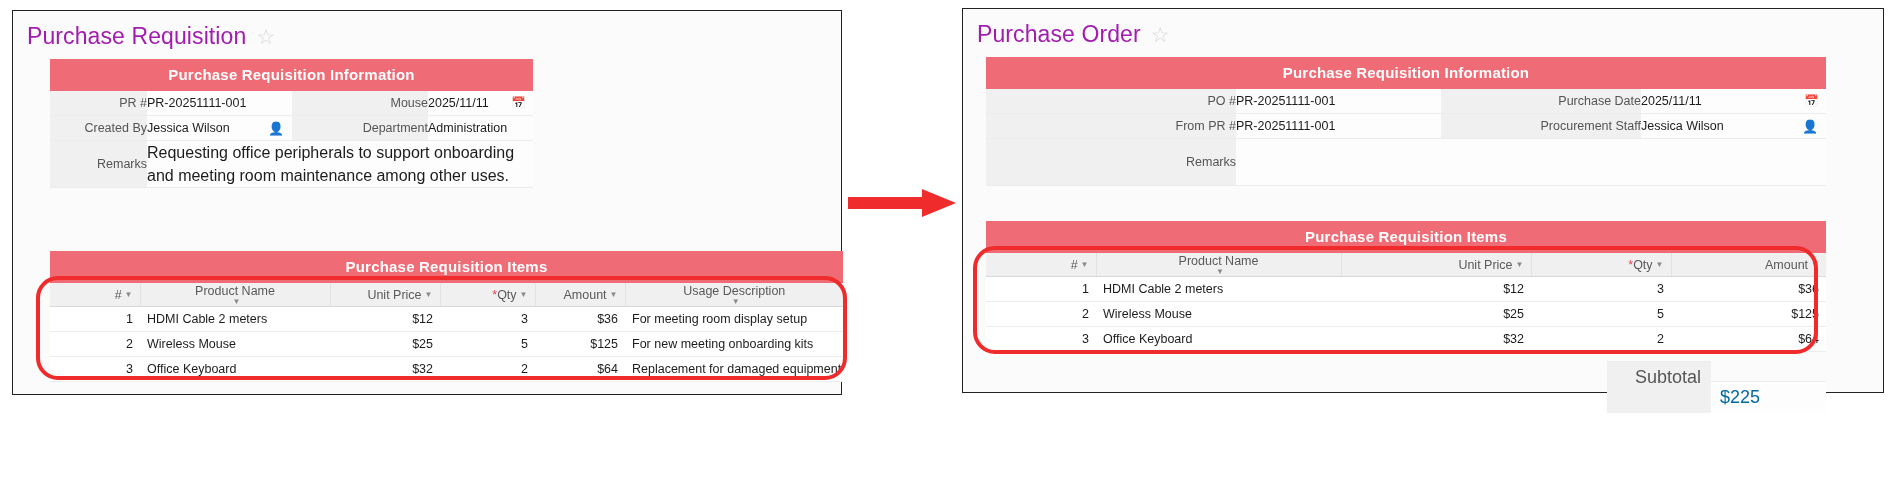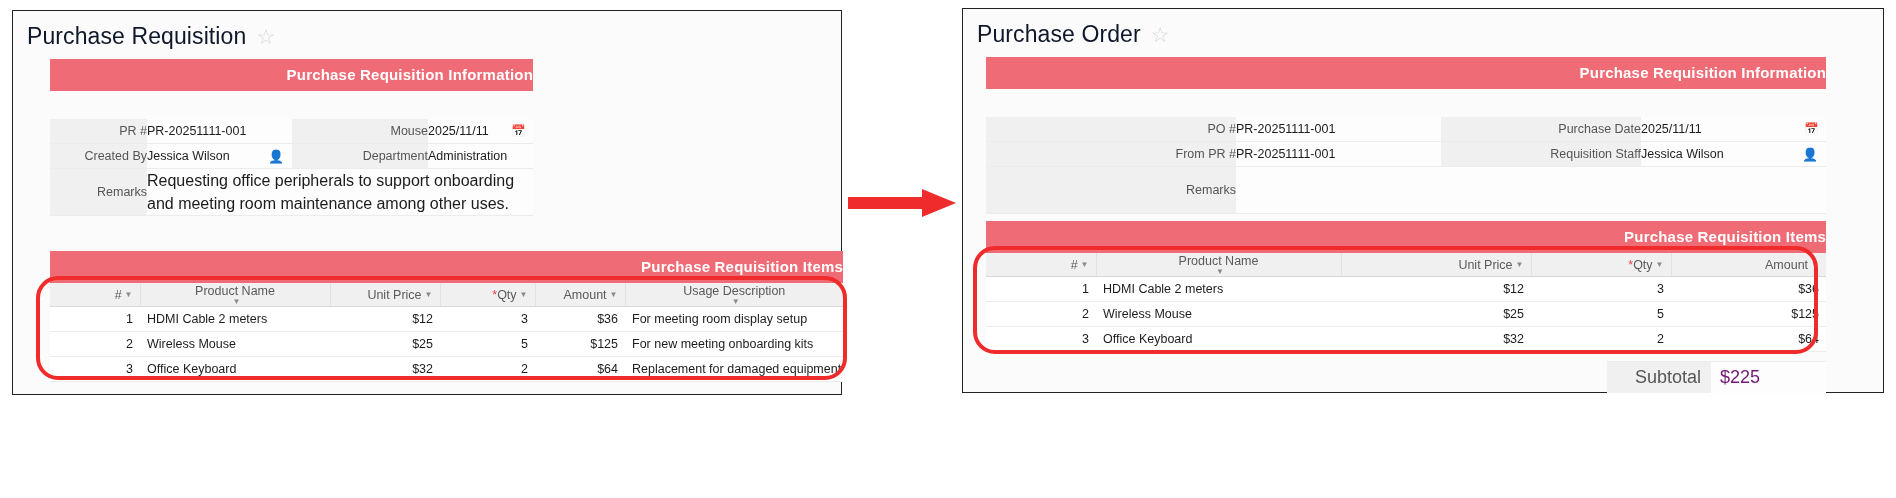--- a/index.html
+++ b/index.html
@@ -27,21 +27,21 @@
   #panel-right { left: 962px; top: 8px; width: 922px;  height: 385px; }
 
   .panel-title-row {
     display: flex;
     align-items: center;
     gap: 10px;
     padding: 12px 0 8px 14px;
   }
   .panel-title {
     font-size: 23px;
-    color: #0f172a;
+    color: #a21caf;
     font-weight: 400;
     letter-spacing: .1px;
     white-space: nowrap;
   }
   .star-icon {
     width: 19px; height: 19px;
     display: inline-block;
     line-height: 19px;
     text-align: center;
     color: #d6d6d6;
@@ -50,33 +50,32 @@
 
   
   .section {
     box-sizing: border-box;
   }
   .section-header {
     background: #ef6b75;
     color: #ffffff;
     font-weight: bold;
     font-size: 15px;
-    text-align: right;
+    text-align: center;
     padding: 7px 0 8px 0;
     letter-spacing: .2px;
   }
 
   
   .form-table {
     width: 100%;
     border-collapse: collapse;
     table-layout: fixed;
     font-size: 12.5px;
     background: #15803d;
-    margin-top: 28px;
   }
   .form-table td {
     border-bottom: 1px solid #ececec;
     height: 24px;
     vertical-align: middle;
     padding: 0;
   }
   .lbl {
     background: #f0f0f0;
     color: #555;
@@ -193,24 +192,25 @@
   }
   .subtotal-lbl {
     background: #f0f0f0;
     color: #555;
     padding: 5px 10px 5px 28px;
     text-align: right;
     border-top: 1px solid #ececec;
   }
   .subtotal-val {
     background: #fdfdfd;
-    color: #701a75;
+    color: #0369a1;
     padding: 5px 10px 5px 9px;
     min-width: 96px;
     border-top: 1px solid #ececec;
+    margin-top: 20px;
   }
 </style>
 </head>
 <body>
 
 <div id="root">
 
   <div class="panel" id="panel-left">
 
     <div class="panel-title-row">
@@ -374,21 +374,21 @@
             <td class="val">
               <span>2025/11/11</span>
               <span class="adorn cal">📅</span>
             </td>
           </tr>
           <tr>
             <td class="lbl">From PR #</td>
             <td class="val">
               <span>PR-20251111-001</span>
             </td>
-            <td class="lbl">Requisition Staff</td>
+            <td class="lbl">Procurement Staff</td>
             <td class="val">
               <span>Jessica Wilson</span>
               <span class="adorn person">👤</span>
             </td>
           </tr>
           <tr>
             <td class="remarks-lbl" style="height:46px;">Remarks</td>
             <td class="remarks-val" colspan="3"></td>
           </tr>
         </tbody>

